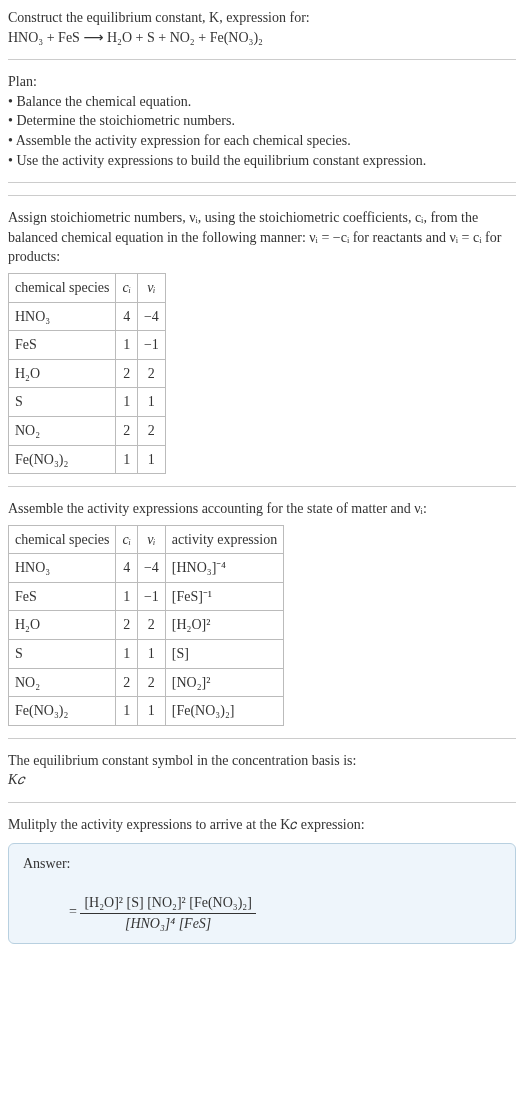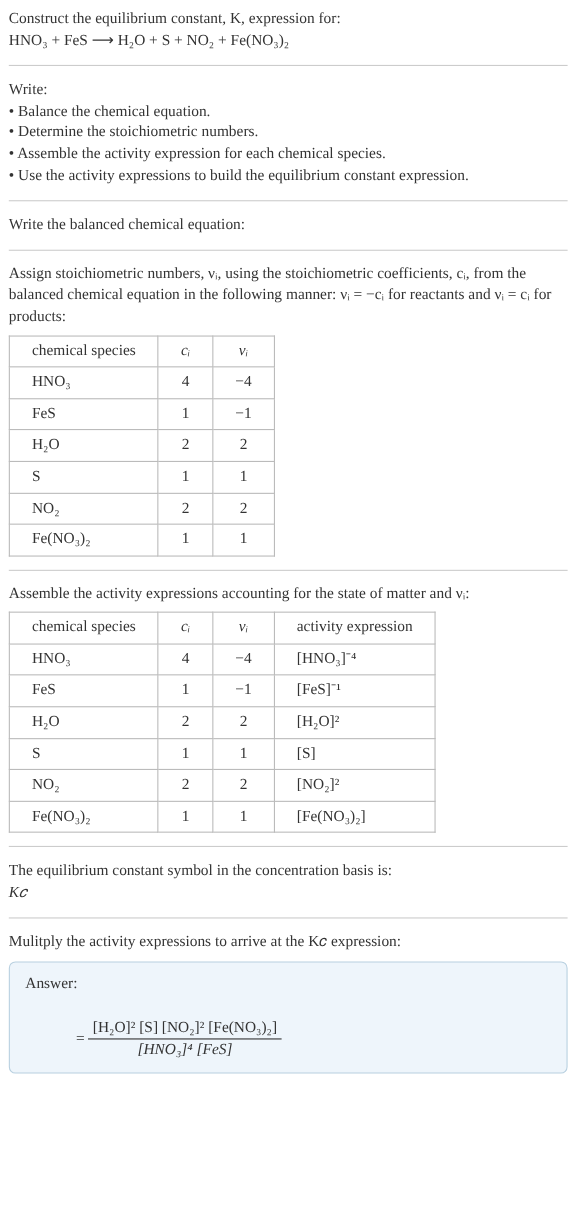--- a/index.html
+++ b/index.html
@@ -15,21 +15,21 @@
     border: none;
     border-top: 1px solid #ccc;
     margin: 12px 0;
   }
   table {
     border-collapse: collapse;
     margin: 6px 0;
   }
   td, th {
     border: 1px solid #bbb;
-    padding: 4px 20px;
+    padding: 4px 6px;
     text-align: left;
     font-weight: normal;
   }
   td.center, th.center { text-align: center; }
   .answer-box {
     background: #eef5fb;
     border: 1px solid #b8d0e0;
     border-radius: 6px;
     padding: 10px 14px;
     margin-top: 8px;
@@ -49,31 +49,30 @@
 <body>
 
 <div>
   <div>Construct the equilibrium constant, K, expression for:</div>
   <div>HNO₃ + FeS ⟶ H₂O + S + NO₂ + Fe(NO₃)₂</div>
 </div>
 
 <hr>
 
 <div>
-  <div>Write:</div>
+  <div>Plan:</div>
   <div>• Balance the chemical equation.</div>
   <div>• Determine the stoichiometric numbers.</div>
   <div>• Assemble the activity expression for each chemical species.</div>
   <div>• Use the activity expressions to build the equilibrium constant expression.</div>
 </div>
 
 <hr>
 
 <div>
-  <div>Write the balanced chemical equation:</div>
 </div>
 
 <hr>
 
 <div>Assign stoichiometric numbers, νᵢ, using the stoichiometric coefficients, cᵢ, from the balanced chemical equation in the following manner: νᵢ = −cᵢ for reactants and νᵢ = cᵢ for products:</div>
 
 <table>
   <tbody>
       <tr>
     <th>chemical species</th>

